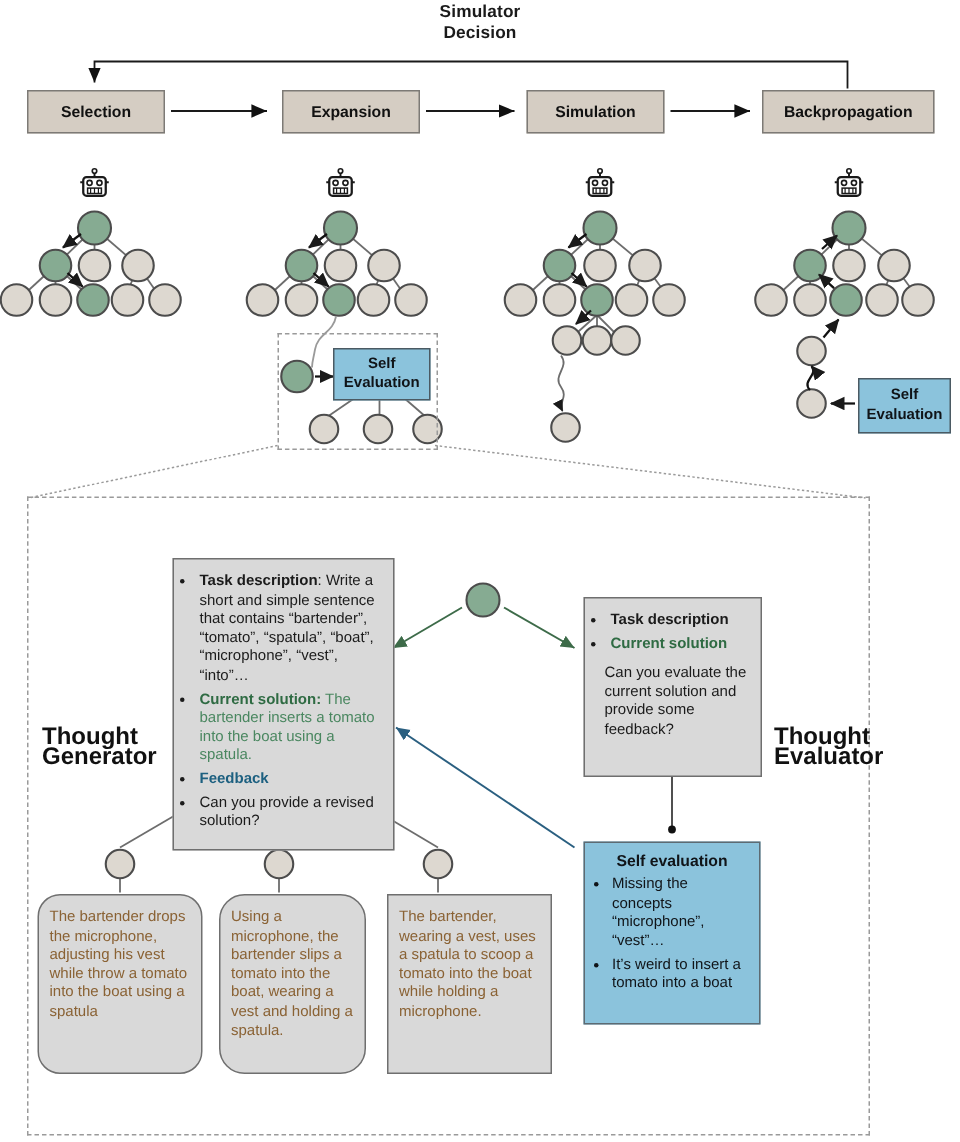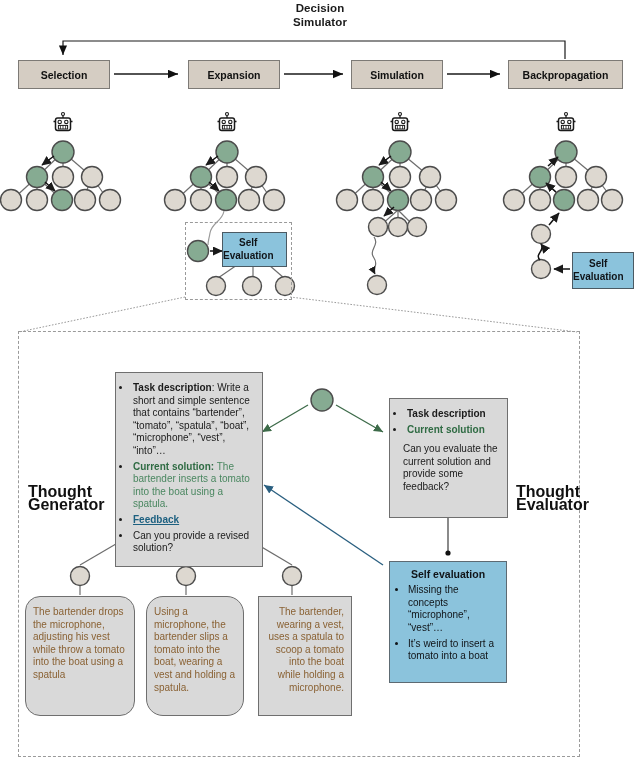--- a/index.html
+++ b/index.html
@@ -18,40 +18,40 @@
   }
   .stage-box{
     height:27px;background:#d5cdc3;border:1px solid #7d7a76;
     display:flex;align-items:center;justify-content:center;
     font-size:10.5px;font-weight:bold;color:#111;
   }
 
   
   .se-box{
     background:#8bc3dc;border:1.4px solid #4b5a63;
-    display:flex;align-items:center;justify-content:flex-start;text-align:center;
+    display:flex;align-items:center;justify-content:center;text-align:center;
     font-size:10px;font-weight:bold;line-height:12.5px;color:#101418;
   }
 
   
   .dashed{border:1px dashed #9a9a9a;background:transparent;}
 
   
   .gbox{
     background:#d9d9d9;border:1.6px solid #6f6f6f;
     font-size:10px;line-height:12.6px;color:#1b1b1b;
     box-sizing:border-box;
   }
   .gbox ul{margin:0;padding:0 0 0 12px;list-style:disc;}
   .gbox li{margin:0 0 3px 0;padding-left:1px;}
   .gbox li::marker{font-size:10px;}
   .bold{font-weight:bold;}
   .green{color:#2f6b43;font-weight:bold;}
   .greentxt{color:#4a8760;}
-  .bluetxt{color:#1d6080;font-weight:bold;text-decoration:underline;}
+  .bluetxt{color:#1d6080;font-weight:bold;}
   .plainp{margin:7px 0 0 0;}
 
   
   .sebig{
     background:#8bc3dc;border:1.6px solid #5d6a72;box-sizing:border-box;
     font-size:10px;line-height:12.4px;color:#101418;
   }
   .sebig .t{font-weight:bold;text-align:center;font-size:10.5px;margin:6px 0 4px 0;}
   .sebig ul{margin:0;padding:0 6px 0 18px;list-style:disc;}
   .sebig li{margin-bottom:4px;}
@@ -61,22 +61,22 @@
     background:#d9d9d9;border:1.6px solid #6f6f6f;box-sizing:border-box;
     color:#8a6234;font-size:10px;line-height:12.6px;padding:9px 7px;
   }
 
   .sidelabel{font-size:16px;font-weight:bold;line-height:13px;color:#111;}
 </style>
 </head>
 <body>
 
 <div class="abs" id="decision-title" style="top:2px;">
+  <div>Simulator</div>
   <div>Decision</div>
-  <div>Simulator</div>
 </div>
 
 <div class="abs stage-box" style="left:18px;top:60px;width:90px;">
   <span>Selection</span>
 </div>
 <div class="abs stage-box" style="left:188px;top:60px;width:90px;">
   <span>Expansion</span>
 </div>
 <div class="abs stage-box" style="left:351px;top:60px;width:90px;">
   <span>Simulation</span>
@@ -336,13 +336,13 @@
 <div class="abs sebig" style="left:389px;top:561px;width:118px;height:122px;">
   <div class="t">Self evaluation</div>
   <ul>
     <li>Missing the concepts “microphone”, “vest”…</li>
     <li>It’s weird to insert a tomato into a boat</li>
   </ul>
 </div>
 
 <div class="abs obox" style="left:25px;top:596px;width:110px;height:120px;border-radius:15px;">The bartender drops the microphone, adjusting his vest while throw a tomato into the boat using a spatula</div>
 <div class="abs obox" style="left:146px;top:596px;width:98px;height:120px;border-radius:17px;">Using a microphone, the bartender slips a tomato into the boat, wearing a vest and holding a spatula.</div>
-<div class="abs obox" style="left:258px;top:596px;width:94px;height:120px;text-align:right;">The bartender, wearing a vest, uses a spatula to scoop a tomato into the boat while holding a microphone.</div>
+<div class="abs obox" style="left:258px;top:596px;width:110px;height:120px;">The bartender, wearing a vest, uses a spatula to scoop a tomato into the boat while holding a microphone.</div>
 
 </body></html>

